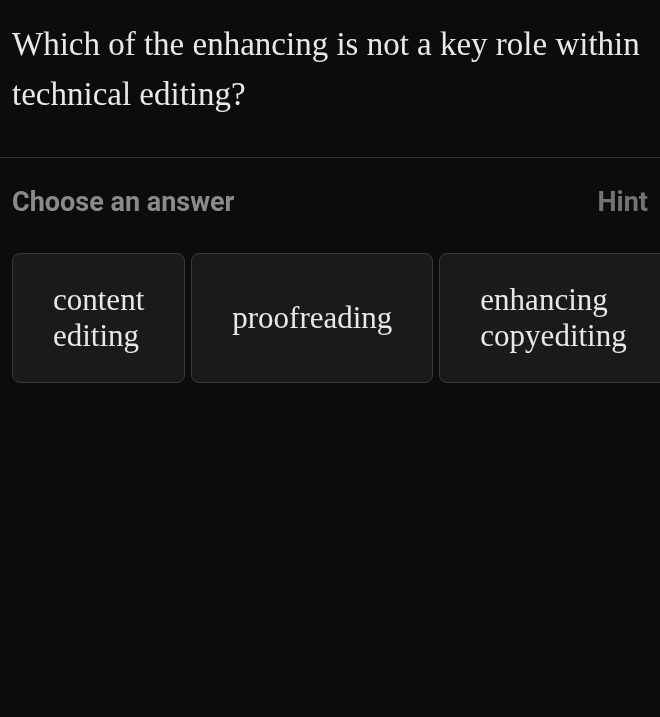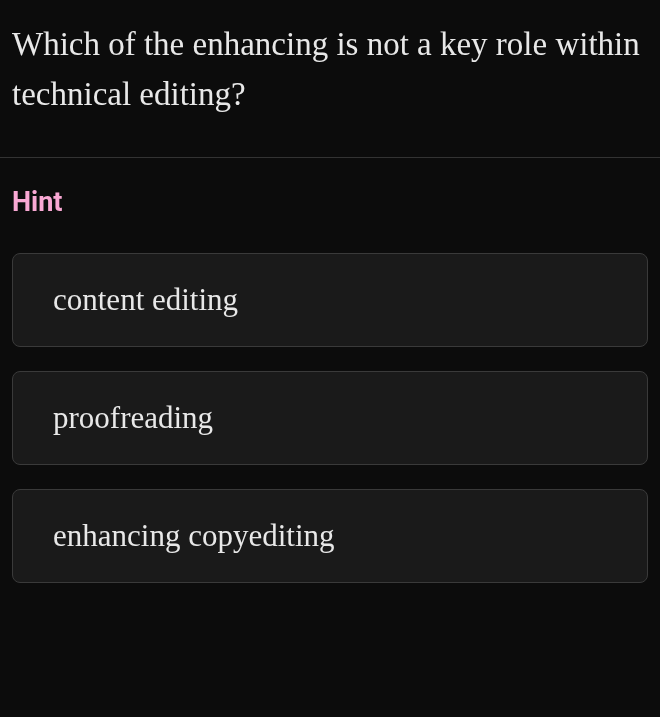--- a/index.html
+++ b/index.html
@@ -36,28 +36,28 @@
       font-family: -apple-system, BlinkMacSystemFont, 'Segoe UI', Roboto, sans-serif;
     }
     .choose-label {
       font-size: 27px;
       font-weight: 700;
       color: #8a8a8a;
     }
     .hint-link {
       font-size: 27px;
       font-weight: 700;
-      color: #f9a8d4;
+      color: #737373;
       cursor: pointer;
     }
     .options {
       padding: 15px 12px;
       display: flex;
-      flex-direction: column;
-      gap: 24px;
+      flex-direction: row;
+      gap: 6px;
     }
     .option {
       background: #1a1a1a;
       border: 1px solid #3a3a3a;
       border-radius: 8px;
       padding: 28px 40px;
       font-size: 31px;
       color: #e8e8e8;
       cursor: pointer;
       font-family: Georgia, 'Times New Roman', serif;
@@ -67,20 +67,21 @@
 </head>
 <body>
 
 <div class="question-section">
   <p class="question-text">
     <span>Which of the enhancing is </span><span class="emphasis">not</span><span> a key role within technical editing?</span>
   </p>
 </div>
 
 <div class="answer-header">
+  <span class="choose-label">Choose an answer</span>
   <span class="hint-link">Hint</span>
 </div>
 
 <div class="options">
   <button class="option">
     <span>content editing</span>
   </button>
   <button class="option">
     <span>proofreading</span>
   </button>

